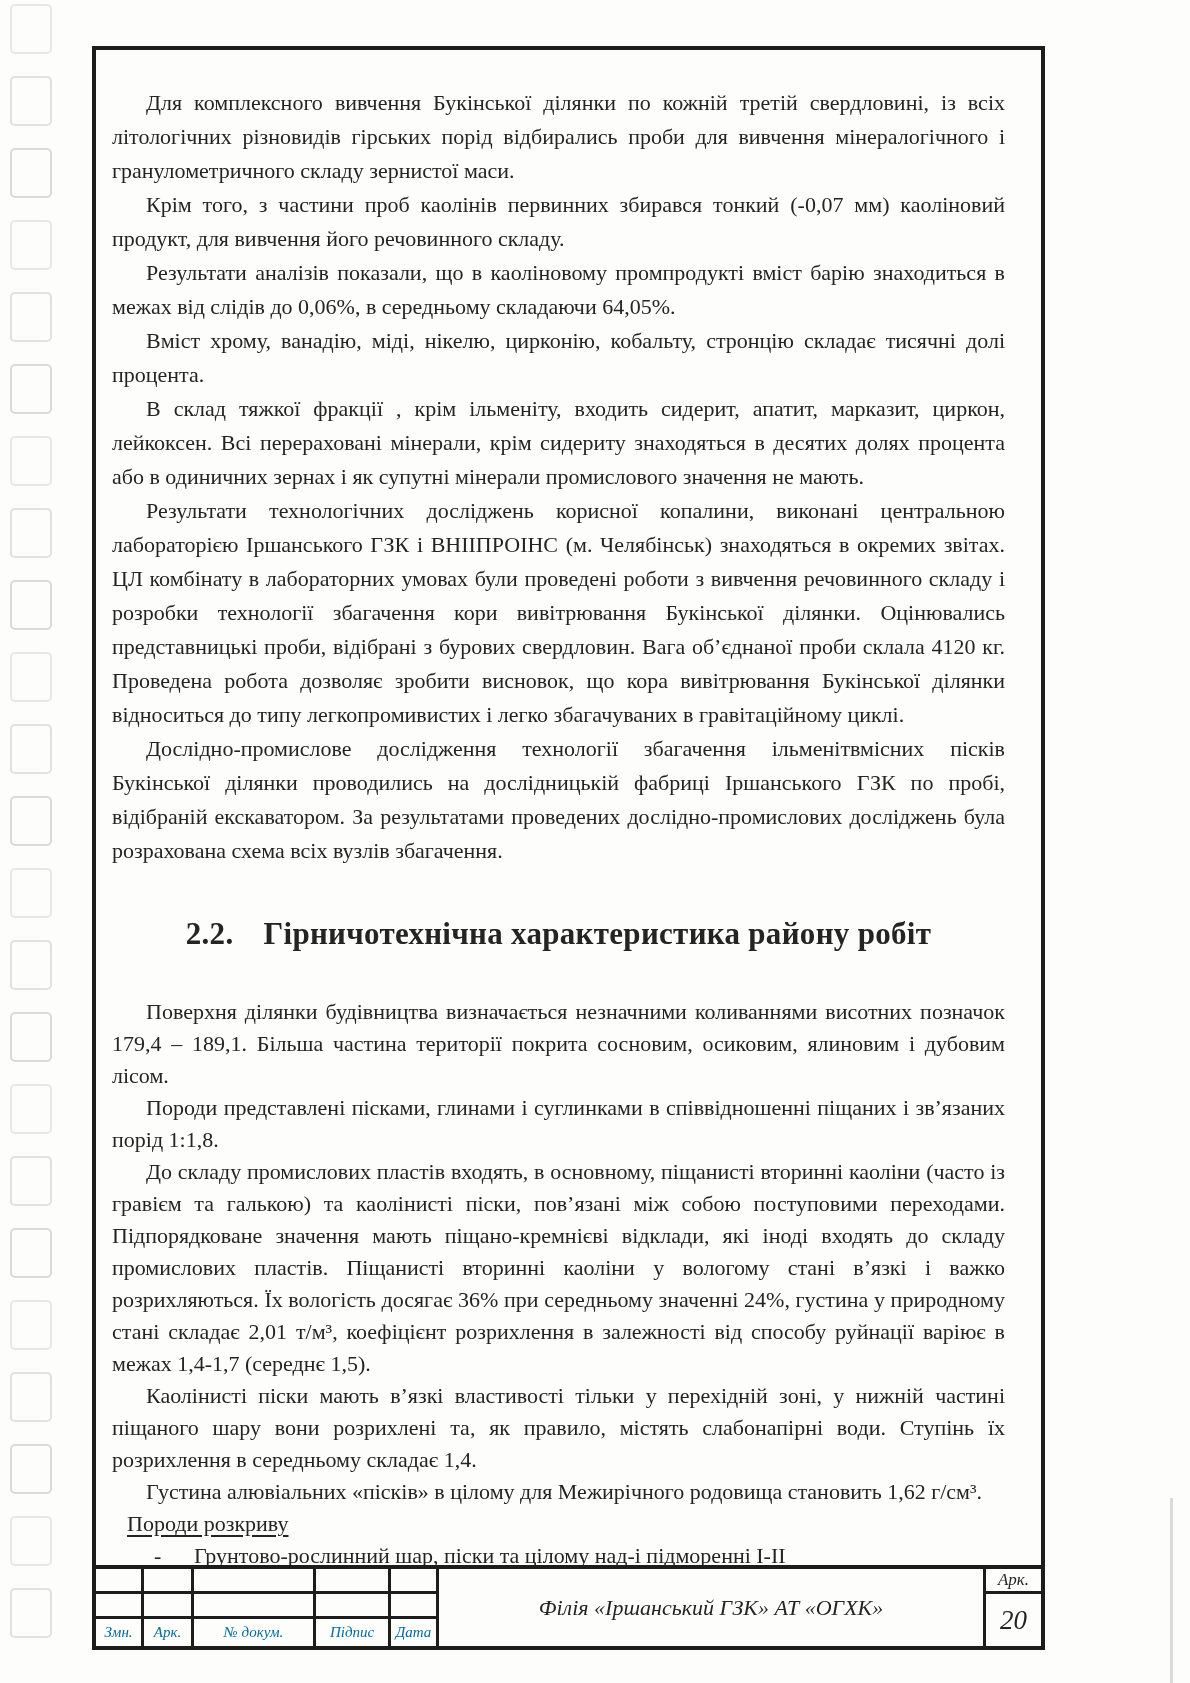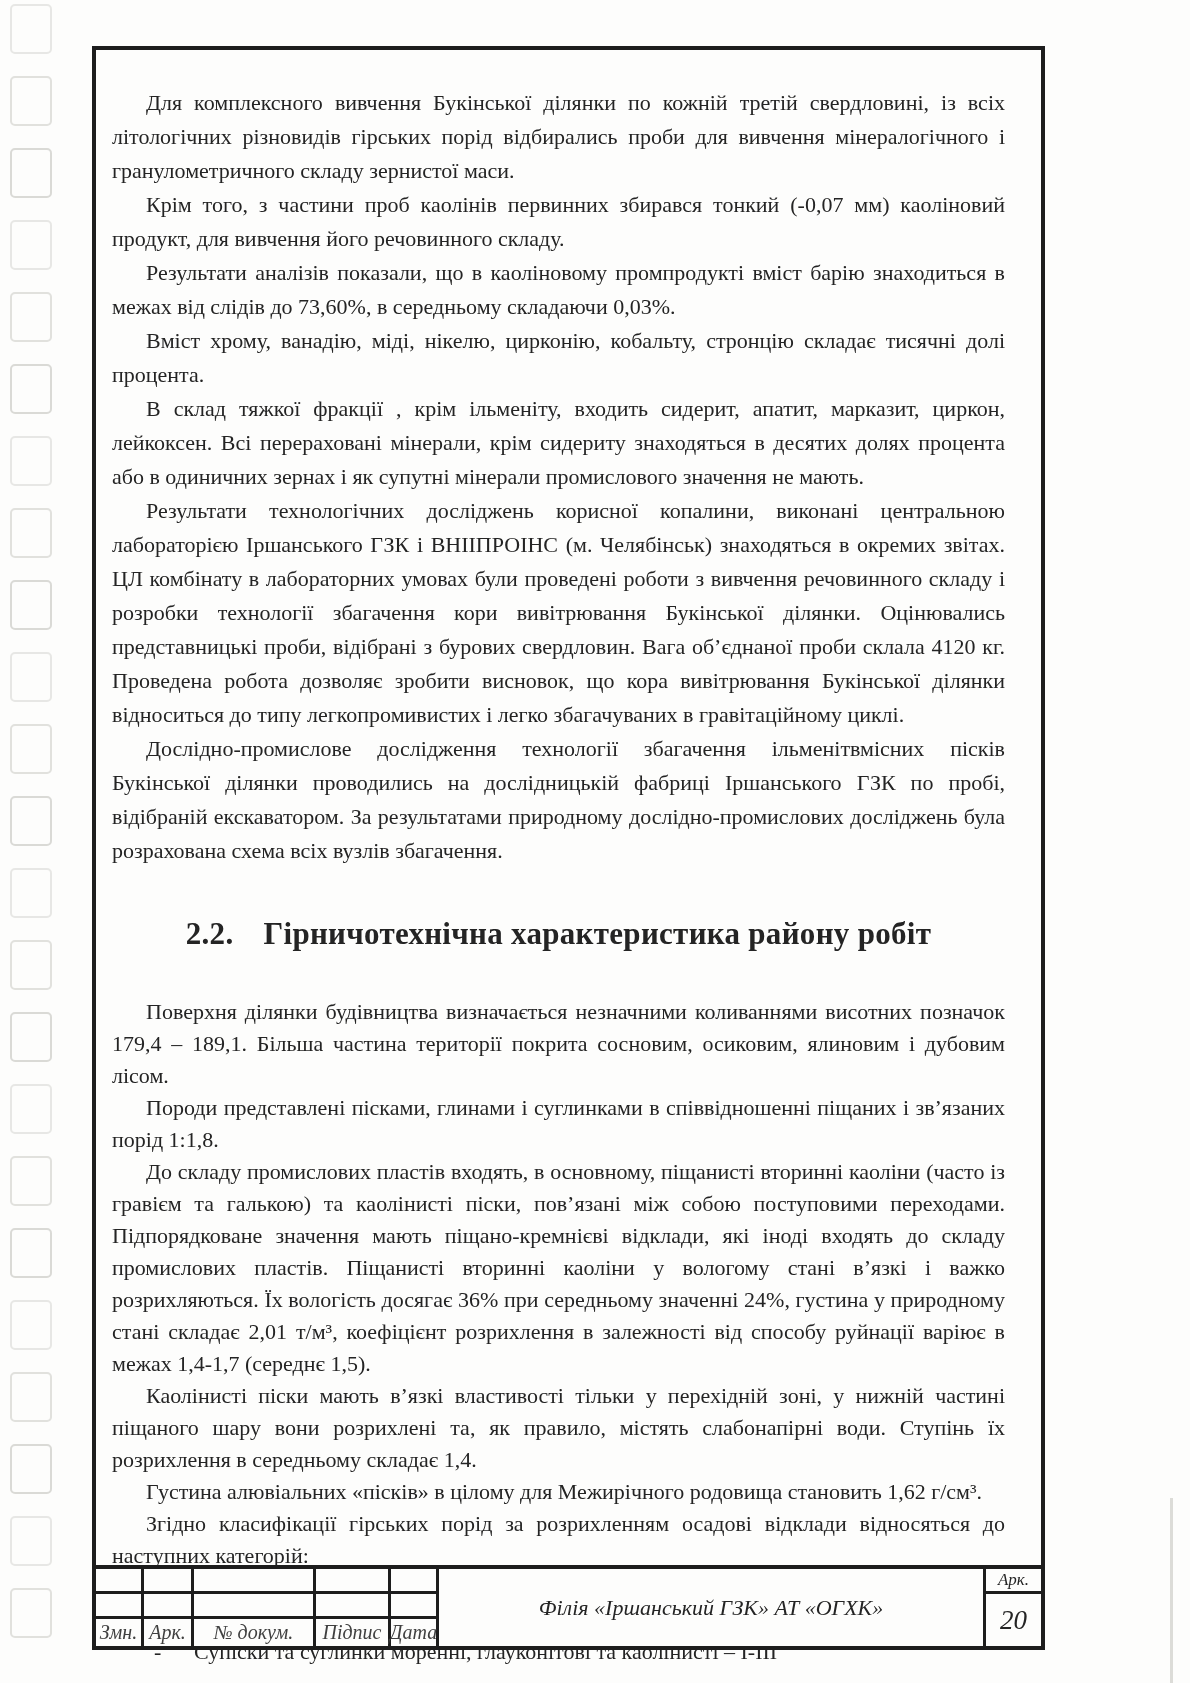--- a/index.html
+++ b/index.html
@@ -51,21 +51,21 @@
     grid-template-rows:25px 25px 1fr;
     border:4px solid #1d1d1d;box-sizing:border-box;background:#fdfdfc;
   }
   .stamp .cell{
     border-right:3px solid #1d1d1d;border-bottom:3px solid #1d1d1d;
     box-sizing:border-box;
   }
   .stamp .cell.last-row{border-bottom:none;}
   .stamp .label-cell{
     display:flex;align-items:center;justify-content:center;
-    font-style:italic;font-size:20px;color:#404040;
+    font-style:italic;font-size:15px;color:#0369a1;
   }
   .stamp .org-cell{
     grid-column:6;grid-row:1 / span 3;
     display:flex;align-items:center;justify-content:center;
     font-style:italic;font-size:22px;border-right:3px solid #1d1d1d;
     box-sizing:border-box;
   }
   .stamp .ark-cell{
     grid-column:7;grid-row:1;
     display:flex;align-items:center;justify-content:center;
@@ -107,38 +107,37 @@
     <div class="punch-mark" style="top: 1588px; opacity: 0.73;"></div>
   </div>
 <div class="scan-edge"></div>
 
 <div class="frame">
   <div class="content">
 
     <div class="intro">
       <p>Для комплексного вивчення Букінської ділянки по кожній третій свердловині, із всіх літологічних різновидів гірських порід відбирались проби для вивчення мінералогічного і гранулометричного складу зернистої маси.</p>
       <p>Крім того, з частини проб каолінів первинних збирався тонкий (-0,07 мм) каоліновий продукт, для вивчення його речовинного складу.</p>
-      <p>Результати аналізів показали, що в каоліновому промпродукті вміст барію знаходиться в межах від слідів до 73,60%, в середньому складаючи 0,03%.</p>
+      <p>Результати аналізів показали, що в каоліновому промпродукті вміст барію знаходиться в межах від слідів до 0,06%, в середньому складаючи 64,05%.</p>
       <p>Вміст хрому, ванадію, міді, нікелю, цирконію, кобальту, стронцію складає тисячні долі процента.</p>
       <p>В склад тяжкої фракції , крім ільменіту, входить сидерит, апатит, марказит, циркон, лейкоксен. Всі перераховані мінерали, крім сидериту знаходяться в десятих долях процента або в одиничних зернах і як супутні мінерали промислового значення не мають.</p>
       <p>Результати технологічних досліджень корисної копалини, виконані центральною лабораторією Іршанського ГЗК і ВНІІПРОІНС (м. Челябінськ) знаходяться в окремих звітах. ЦЛ комбінату в лабораторних умовах були проведені роботи з вивчення речовинного складу і розробки технології збагачення кори вивітрювання Букінської ділянки. Оцінювались представницькі проби, відібрані з бурових свердловин. Вага об’єднаної проби склала 4120 кг. Проведена робота дозволяє зробити висновок, що кора вивітрювання Букінської ділянки відноситься до типу легкопромивистих і легко збагачуваних в гравітаційному циклі.</p>
-      <p>Дослідно-промислове дослідження технології збагачення ільменітвмісних пісків Букінської ділянки проводились на дослідницькій фабриці Іршанського ГЗК по пробі, відібраній екскаватором. За результатами природному дослідно-промислових досліджень була розрахована схема всіх вузлів збагачення.</p>
+      <p>Дослідно-промислове дослідження технології збагачення ільменітвмісних пісків Букінської ділянки проводились на дослідницькій фабриці Іршанського ГЗК по пробі, відібраній екскаватором. За результатами проведених дослідно-промислових досліджень була розрахована схема всіх вузлів збагачення.</p>
     </div>
 
     <div class="section-heading">
       <span class="num">2.2.</span><span>Гірничотехнічна характеристика району робіт</span>
     </div>
 
     <div class="body2">
       <p>Поверхня ділянки будівництва визначається незначними коливаннями висотних позначок 179,4 – 189,1. Більша частина території покрита сосновим, осиковим, ялиновим і дубовим лісом.</p>
       <p>Породи представлені пісками, глинами і суглинками в співвідношенні піщаних і зв’язаних порід 1:1,8.</p>
       <p>До складу промислових пластів входять, в основному, піщанисті вторинні каоліни (часто із гравієм та галькою) та каолінисті піски, пов’язані між собою поступовими переходами. Підпорядковане значення мають піщано-кремнієві відклади, які іноді входять до складу промислових пластів. Піщанисті вторинні каоліни у вологому стані в’язкі і важко розрихляються. Їх вологість досягає 36% при середньому значенні 24%, густина у природному стані складає 2,01 т/м³, коефіцієнт розрихлення в залежності від способу руйнації варіює в межах 1,4-1,7 (середнє 1,5).</p>
       <p>Каолінисті піски мають в’язкі властивості тільки у перехідній зоні, у нижній частині піщаного шару вони розрихлені та, як правило, містять слабонапірні води. Ступінь їх розрихлення в середньому складає 1,4.</p>
       <p>Густина алювіальних «пісків» в цілому для Межирічного родовища становить 1,62 г/см³.</p>
-      <p>Згідно класифікації гірських порід за розрихленням осадові відклади відносяться до наступних категорій:</p>
 
       <div class="overburden-label">Породи розкриву</div>
 
       <div class="ovb-item">
         <span class="marker">-</span>
         <span>Грунтово-рослинний шар, піски та цілому над-і підморенні І-ІІ</span>
       </div>
       <div class="ovb-item">
         <span class="marker">-</span>
         <span>Супіски та суглинки моренні, глауконітові та каолінисті – І-ІІІ</span>

